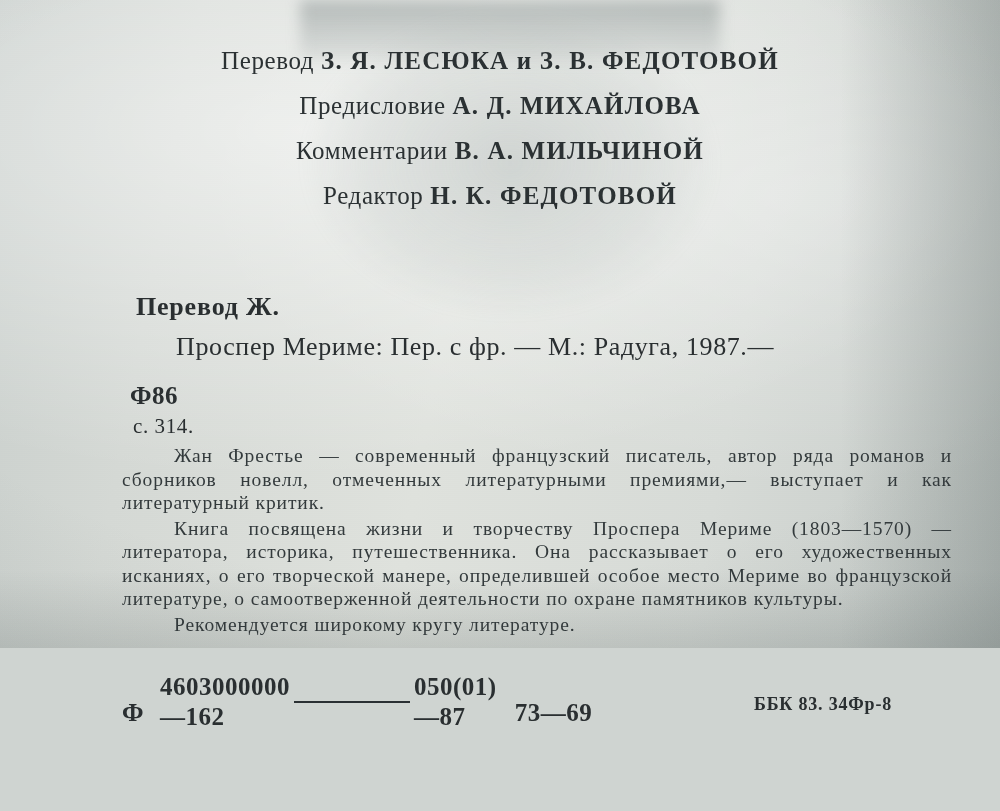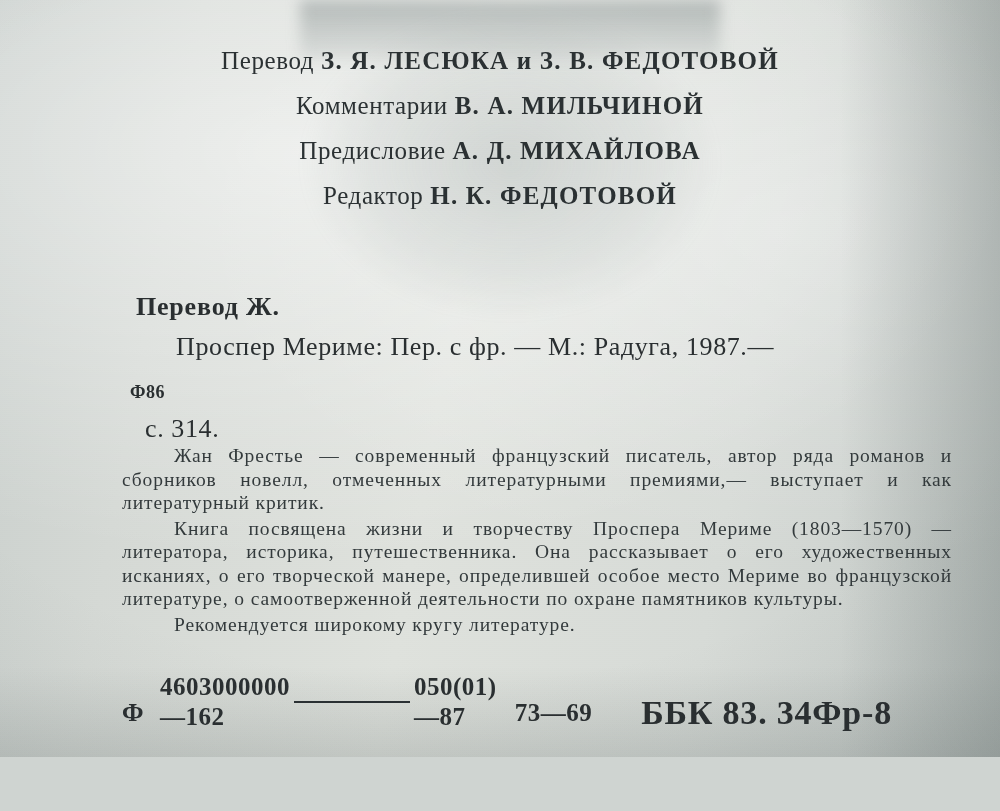--- a/index.html
+++ b/index.html
@@ -13,21 +13,21 @@
     overflow: hidden;
     background: #cfd4d1;
     font-family: "Liberation Serif", serif;
     color: #2a2f31;
   }
 
   
   #page {
     position: relative;
     width: 1000px;
-    height: 757px;
+    height: 648px;
     background:
       radial-gradient(120% 90% at 30% 20%, rgba(255,255,255,0.55) 0%, rgba(255,255,255,0.0) 60%),
       radial-gradient(90% 70% at 78% 30%, rgba(255,255,255,0.30) 0%, rgba(255,255,255,0.0) 65%),
       linear-gradient(100deg, #c9cfcc 0%, #d5d9d5 18%, #dfe2dd 45%, #d7dbd7 72%, #c3c9c6 100%);
   }
 
   
   #bleed {
     position: absolute;
     left: 250px;
@@ -115,31 +115,30 @@
     left: 176px;
     top: 332px;
     font-size: 26px;
     letter-spacing: 0.6px;
     white-space: nowrap;
   }
   .shelf-code {
     position: absolute;
     left: 130px;
     top: 382px;
-    font-size: 18px;
+    font-size: 25px;
     font-weight: 700;
     letter-spacing: 0.5px;
   }
   .pages-line {
     position: absolute;
     left: 133px;
     top: 414px;
-    font-size: 26px;
+    font-size: 21px;
     letter-spacing: 0.6px;
-    margin-left: 12px;
   }
 
   
   .annotation {
     position: absolute;
     left: 122px;
     top: 444px;
     width: 830px;
   }
   .annotation p {
@@ -203,21 +202,21 @@
     font-size: 25px;
     font-weight: 700;
     margin-left: 14px;
     padding-top: 22px;
     letter-spacing: 0.5px;
   }
   .bbk {
     position: absolute;
     right: 108px;
     top: 22px;
-    font-size: 34px;
+    font-size: 18px;
     font-weight: 700;
     letter-spacing: 0.8px;
   }
 
   
   #content { filter: blur(0.35px); }
 </style>
 </head>
 <body>
 
@@ -226,26 +225,26 @@
   <div id="bleed2"></div>
 
   <div id="content">
 
     <div class="credits">
       <div class="line">
         <span>Перевод</span>
         <span class="nm">З. Я. ЛЕСЮКА и З. В. ФЕДОТОВОЙ</span>
       </div>
       <div class="line">
+        <span>Предисловие</span>
+        <span class="nm">А. Д. МИХАЙЛОВА</span>
+      </div>
+      <div class="line">
         <span>Комментарии</span>
         <span class="nm">В. А. МИЛЬЧИНОЙ</span>
-      </div>
-      <div class="line">
-        <span>Предисловие</span>
-        <span class="nm">А. Д. МИХАЙЛОВА</span>
       </div>
       <div class="line">
         <span>Редактор</span>
         <span class="nm">Н. К. ФЕДОТОВОЙ</span>
       </div>
     </div>
 
     <div class="author-line">Перевод Ж.</div>
     <div class="title-line">Проспер Мериме: Пер. с фр. — М.: Радуга, 1987.—</div>
     <div class="shelf-code">Ф86</div>

